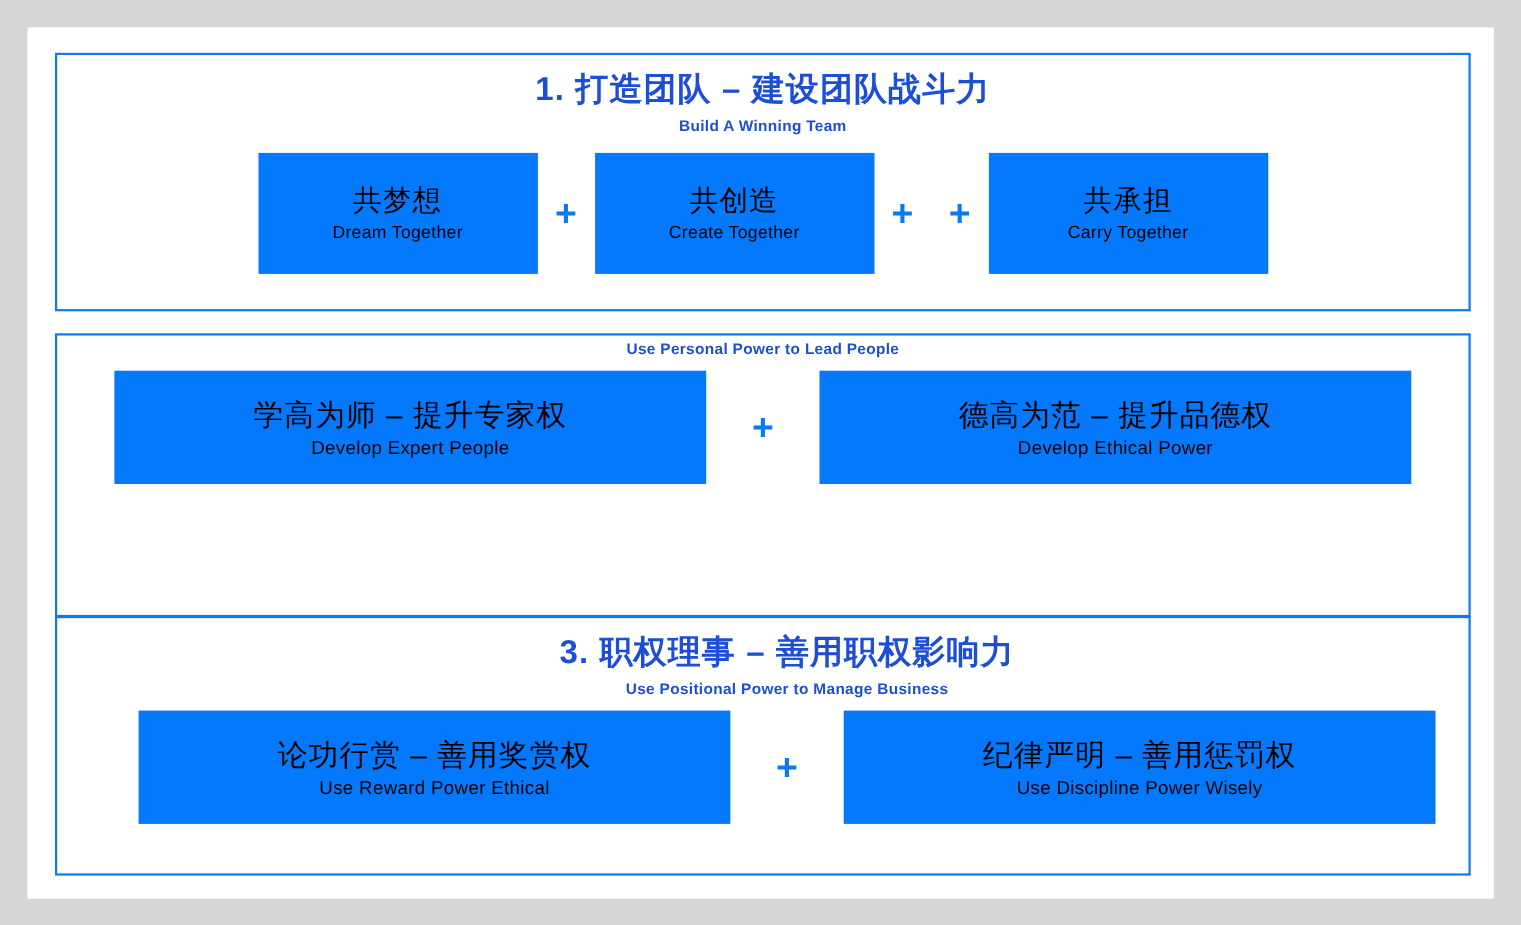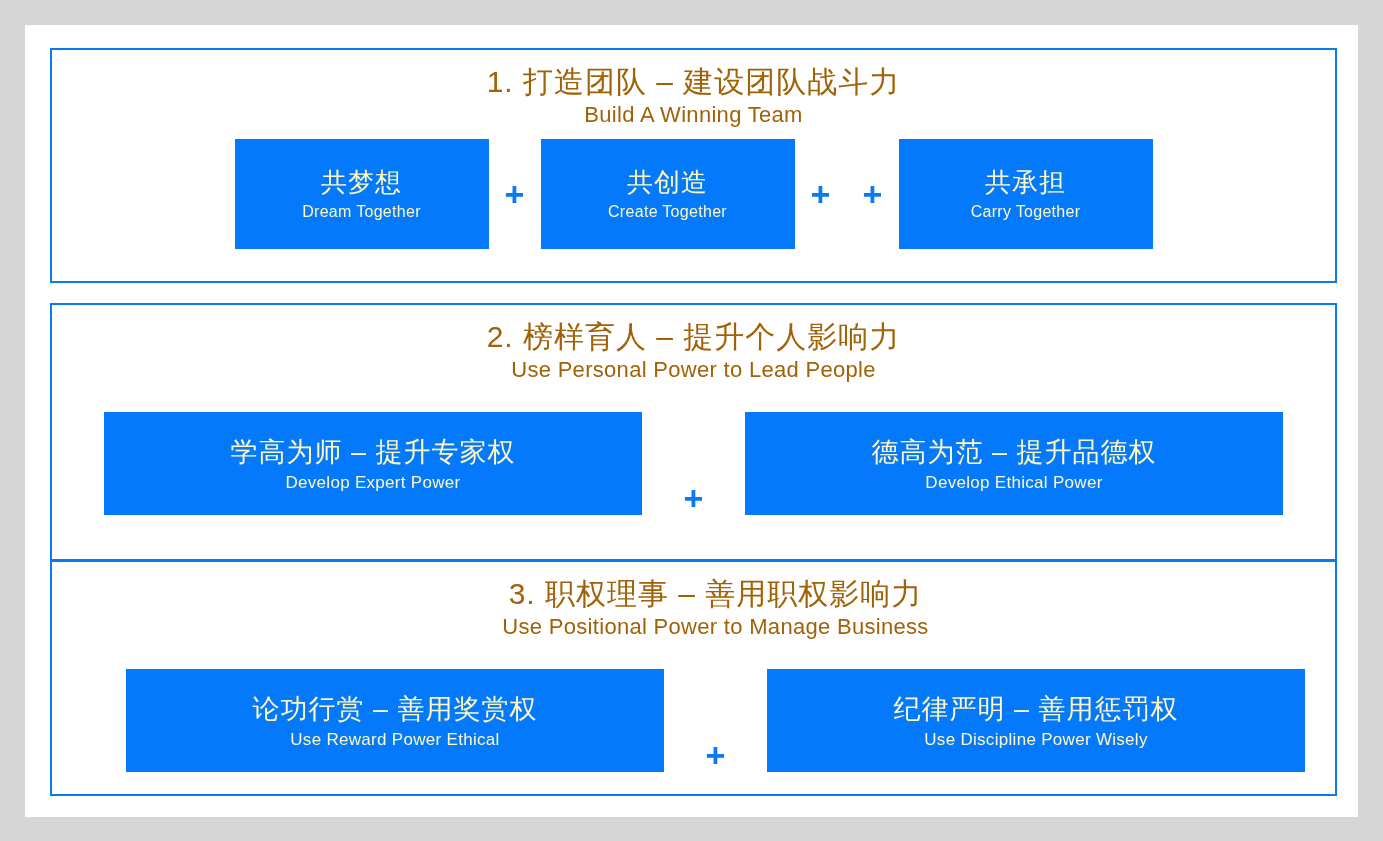--- a/index.html
+++ b/index.html
@@ -35,49 +35,49 @@
     box-sizing: border-box;
     background: #ffffff;
   }
   .section-1 { top: 23px;  height: 235px; }
   .section-2 { top: 278px; height: 258px; }
   .section-3 { top: 535px; height: 236px; padding-left: 44px; }
 
   
   .section-heading {
     text-align: center;
-    color: #a16207;
+    color: #1d4ed8;
     margin: 0;
-    font-weight: 400;
+    font-weight: 700;
   }
   .heading-cn {
     font-size: 30px;
     line-height: 40px;
     letter-spacing: 1px;
     padding-top: 12px;
   }
   .heading-en {
-    font-size: 22px;
+    font-size: 14px;
     line-height: 23px;
     letter-spacing: 0.3px;
     padding-top: 1px;
   }
 
   
   .box-row {
     display: flex;
     align-items: center;
     justify-content: center;
     margin-top: 13px;
   }
-  .row-tight { margin-top: 31px; align-items: flex-end; }
+  .row-tight { margin-top: 8px; }
 
   .concept-box {
     background: #0579fb;
-    color: #fef9c3;
+    color: #000000;
     display: flex;
     flex-direction: column;
     align-items: center;
     justify-content: center;
     box-sizing: border-box;
     text-align: center;
   }
   
   .box-quarter {
     width: 254px;
@@ -153,28 +153,27 @@
 
       <div class="concept-box box-quarter">
         <div class="box-cn">共承担</div>
         <div class="box-en">Carry Together</div>
       </div>
 
     </div>
   </div>
 
   <div class="section-panel section-2">
-    <div class="section-heading heading-cn">2. 榜样育人 – 提升个人影响力</div>
     <div class="section-heading heading-en">Use Personal Power to Lead People</div>
 
     <div class="box-row row-tight">
 
       <div class="concept-box box-half">
         <div class="box-cn">学高为师 – 提升专家权</div>
-        <div class="box-en">Develop Expert Power</div>
+        <div class="box-en">Develop Expert People</div>
       </div>
 
       <div class="plus-sep plus-wide">+</div>
 
       <div class="concept-box box-half">
         <div class="box-cn">德高为范 – 提升品德权</div>
         <div class="box-en">Develop Ethical Power</div>
       </div>
 
     </div>

